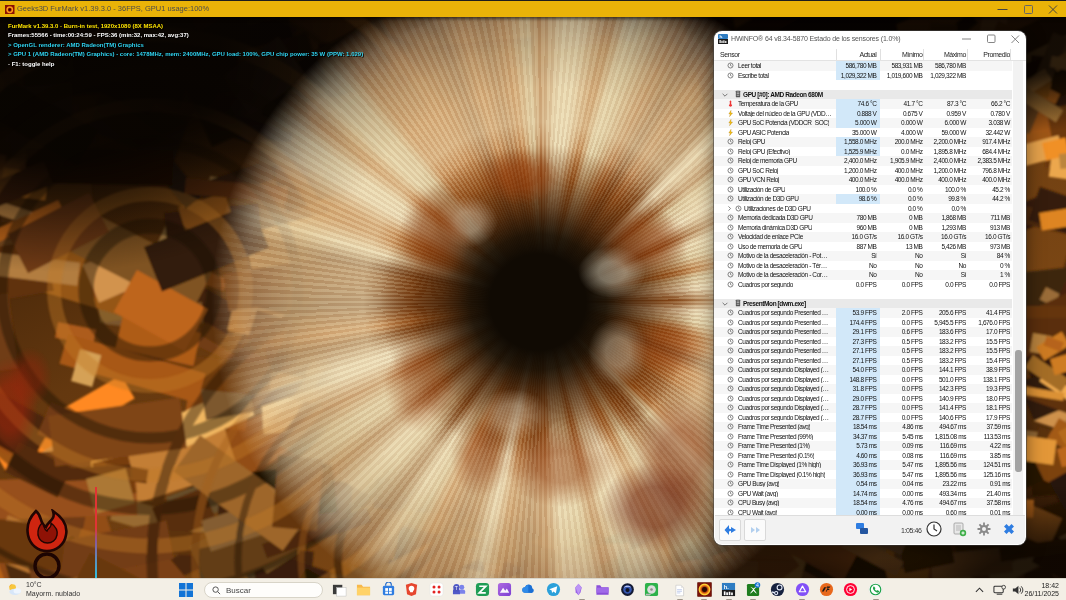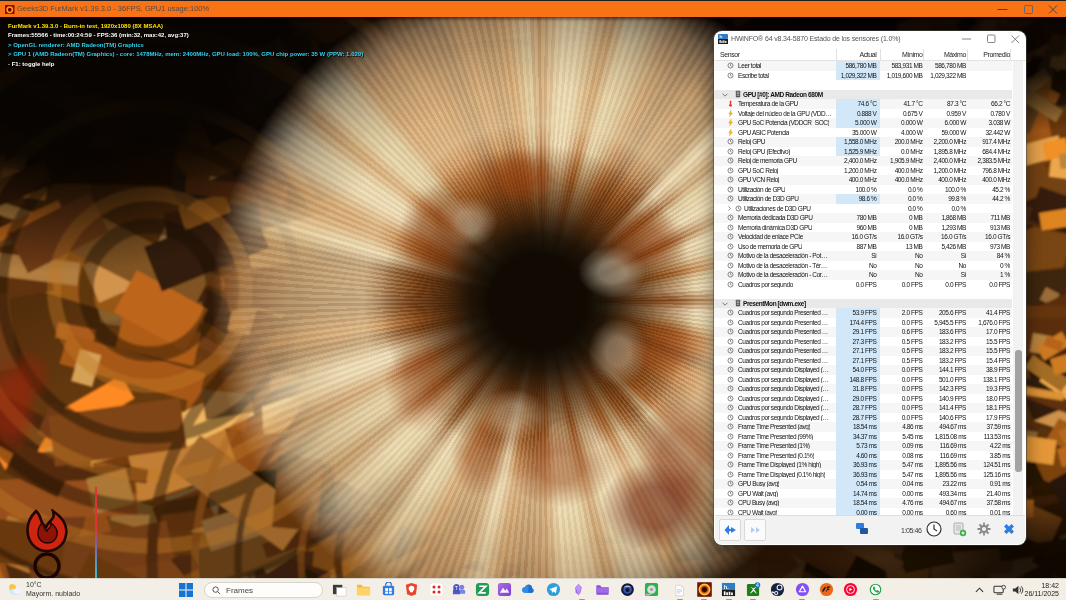--- a/index.html
+++ b/index.html
@@ -47,21 +47,21 @@
   line-height:9.5px; white-space:pre; text-shadow:1px 1px 0 rgba(0,0,0,0.9); }
 #osd .y { color:#ffe400; } #osd .w { color:#fff; } #osd .c { color:#2fd3f0; }
 
 #vline { position:absolute; left:95px; top:487px; width:1.5px; height:91px;
   background:linear-gradient(#e03434 0 45%, #8a5a9a 60%, #2fc0de 100%); }
 
 
 #flame { position:absolute; left:16px; top:509px; }
 
 
-#tbar { position:absolute; left:0; top:0; width:1066px; height:17px; background:#f97316;
+#tbar { position:absolute; left:0; top:0; width:1066px; height:17px; background:#eab308;
   border-top:1.5px solid #1d1d1d; box-shadow:0 2px 3px rgba(0,0,0,0.55); }
 #tbar .ti { position:absolute; left:5px; top:3.5px; width:9.5px; height:9.5px; }
 #tbar .tt { position:absolute; left:17px; top:3px; font-size:7.5px; color:#4c4c4c; }
 .wbtn { position:absolute; top:0; height:17px; color:#4a4a4a; }
 
 
 #hw { position:absolute; left:714px; top:31px; width:312px; height:514px; background:#fff;
   border-radius:8px; box-shadow:0 5px 18px rgba(0,0,0,0.5), 0 0 0 1px rgba(90,90,90,0.55);
   font-size:6.5px; letter-spacing:-0.4px; color:#111; }
 #hw .cap { position:absolute; left:0; top:0; width:100%; height:16px; }
@@ -1317,21 +1317,21 @@
         <rect x="0" y="0" width="7.4" height="7.4" fill="#1374d6"></rect>
         <rect x="8.6" y="0" width="7.4" height="7.4" fill="#1374d6"></rect>
         <rect x="0" y="8.6" width="7.4" height="7.4" fill="#1374d6"></rect>
         <rect x="8.6" y="8.6" width="7.4" height="7.4" fill="#1374d6"></rect>
       </svg>
  <div id="search">
         <svg style="position:absolute;left:7px;top:3.5px" width="9" height="9" viewBox="0 0 10 10">
           <circle cx="4" cy="4" r="3" fill="none" stroke="#555" stroke-width="1.1"></circle>
           <path d="M6.3 6.3L9 9" stroke="#555" stroke-width="1.1"></path>
         </svg>
-        <span style="position:absolute;left:21px;top:3.5px">Frames</span>
+        <span style="position:absolute;left:21px;top:3.5px">Buscar</span>
       </div>
  <div class="tbi" style="left:332px;top:3px;width:15px;height:15px"><svg viewBox="0 0 16 16" width="100%" height="100%">
           <rect x="1" y="3" width="10" height="10" fill="#3a3a3a"></rect>
           <rect x="5" y="6" width="10" height="9" fill="#fff" stroke="#bbb" stroke-width="0.5"></rect>
         </svg></div>
       <div class="tbi" style="left:356px;top:3px;width:15px;height:15px"><svg viewBox="0 0 16 16" width="100%" height="100%">
           <path d="M1 3h5l1.5 2H15v9H1z" fill="#f7b84a"></path>
           <path d="M1 6h14v8H1z" fill="#ffd267"></path>
         </svg></div>
       <div class="tbi" style="left:381px;top:3px;width:15px;height:15px"><svg viewBox="0 0 16 16" width="100%" height="100%">

